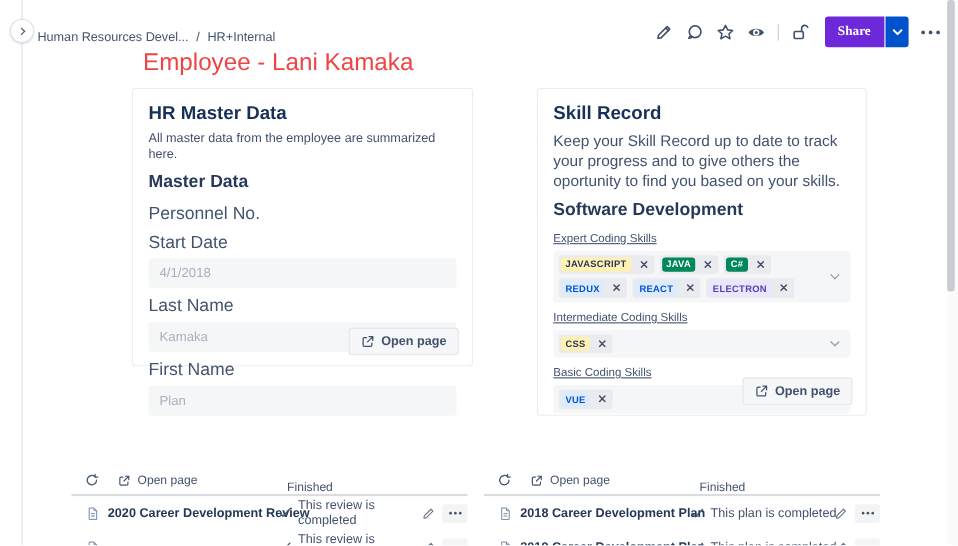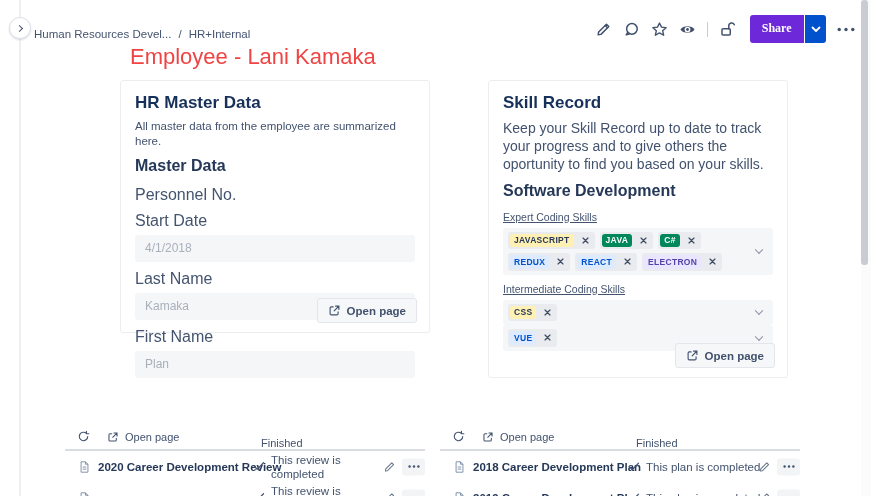--- a/index.html
+++ b/index.html
@@ -247,20 +247,21 @@
         <span class="lz lz-yellow">CSS</span>
         <span class="chip-x">
             <svg width="7" height="7" viewBox="0 0 10 10">
               <path d="M1.5 1.5l7 7M8.5 1.5l-7 7" stroke="currentColor" stroke-width="1.8" stroke-linecap="round"></path>
             </svg>
           </span>
       </span>
       <span class="sel-chevron"></span>
     </div>
 
+    <div class="g-label">Basic Coding Skills</div>
     <div class="sel">
       <span class="chip">
         <span class="lz lz-blue">VUE</span>
         <span class="chip-x">
             <svg width="7" height="7" viewBox="0 0 10 10">
               <path d="M1.5 1.5l7 7M8.5 1.5l-7 7" stroke="currentColor" stroke-width="1.8" stroke-linecap="round"></path>
             </svg>
           </span>
       </span>
       <span class="sel-chevron"></span>

